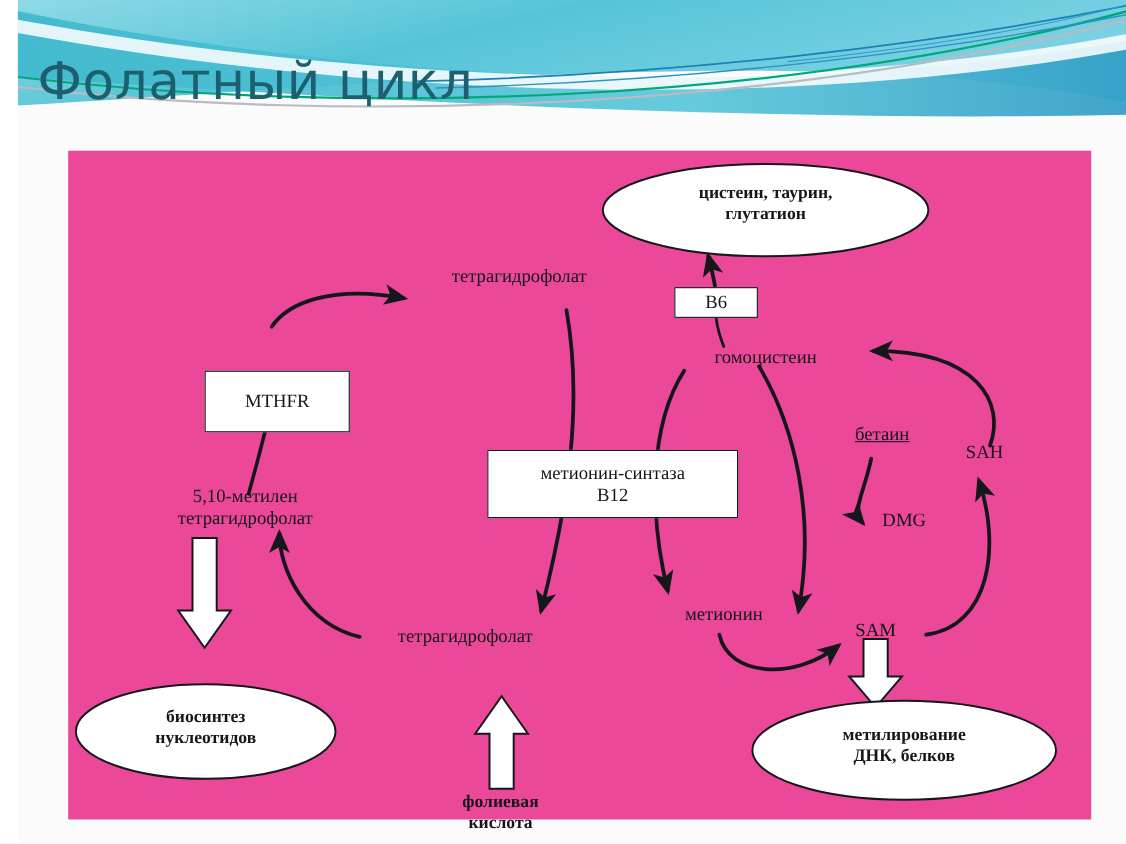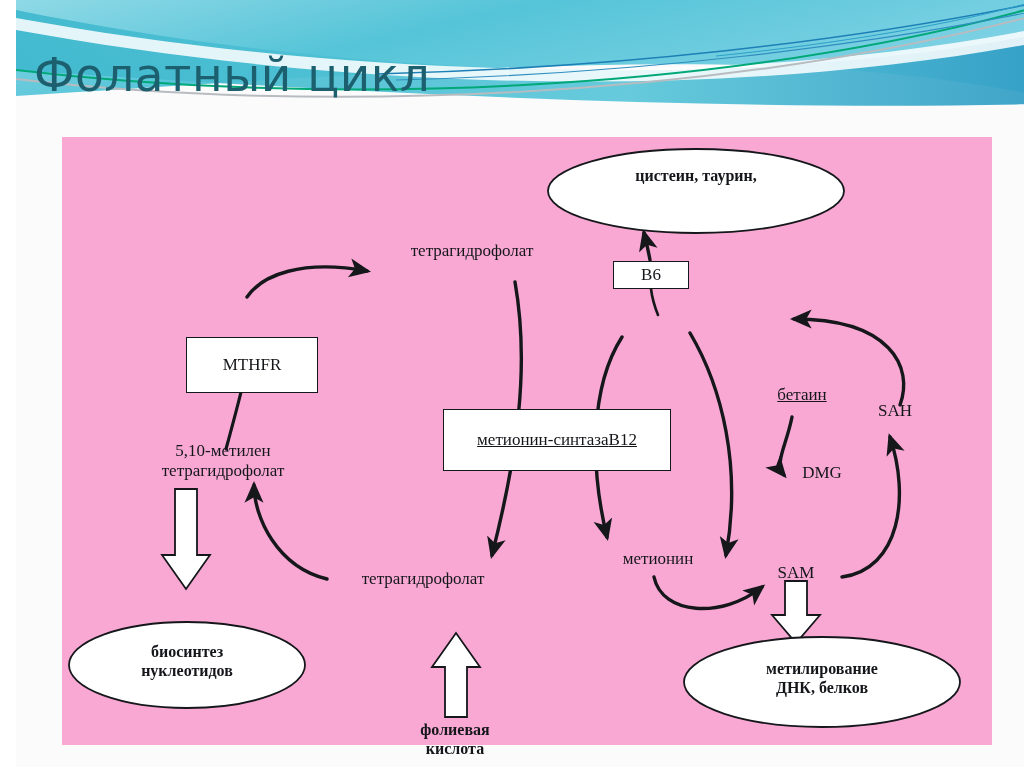--- a/index.html
+++ b/index.html
@@ -39,21 +39,21 @@
     white-space: nowrap;
   }
 
   
   #diagram-panel {
     position: absolute;
     left: 46px;
     top: 137px;
     width: 930px;
     height: 608px;
-    background: #f9a8d4;
+    background: #ec4899;
   }
   #diagram-svg {
     position: absolute;
     left: 0; top: 0;
   }
 
   
   .node {
     position: absolute;
     text-align: center;
@@ -163,41 +163,45 @@
         <path d="M723,444 L745,444 L745,478 L758,478 L734,506 L710,478 L723,478 Z"></path>
       </g>
 
       <ellipse cx="634" cy="54" rx="148" ry="42" fill="#ffffff" stroke="#15171b" stroke-width="1.8"></ellipse>
       <ellipse cx="125" cy="528" rx="118" ry="43" fill="#ffffff" stroke="#15171b" stroke-width="1.8"></ellipse>
       <ellipse cx="760" cy="545" rx="138" ry="45" fill="#ffffff" stroke="#15171b" stroke-width="1.8"></ellipse>
     </svg>
 
     <div class="node ellipse-label" style="left:516px; top:30px; width:236px;">
       <div>цистеин, таурин,</div>
+      <div>глутатион</div>
     </div>
 
     <div class="node boxed" style="left:551px; top:124px; width:76px; height:28px;">
       <span>B6</span>
     </div>
 
+    <div class="node plain" style="left:549px; top:178px; width:170px;">
+      <span>гомоцистеин</span>
+    </div>
 
     <div class="node plain" style="left:310px; top:104px; width:200px;">
       <div>тетрагидрофолат</div>
     </div>
 
     <div class="node boxed" style="left:124px; top:200px; width:132px; height:56px;">
       <span>MTHFR</span>
     </div>
 
     <div class="node plain" style="left:40px; top:304px; width:242px;">
       <div>5,10-метилен</div>
       <div>тетрагидрофолат</div>
     </div>
 
-    <div class="node boxed" style="left:381px; top:272px; width:228px; height:62px; text-decoration:underline;">
+    <div class="node boxed" style="left:381px; top:272px; width:228px; height:62px; flex-direction:column;">
       <div>метионин-синтаза</div>
       <div>B12</div>
     </div>
 
     <div class="node plain" style="left:692px; top:248px; width:96px;text-decoration:underline;">
       <span>бетаин</span>
     </div>
 
     <div class="node plain" style="left:800px; top:264px; width:66px;">
       <span>SAH</span>

